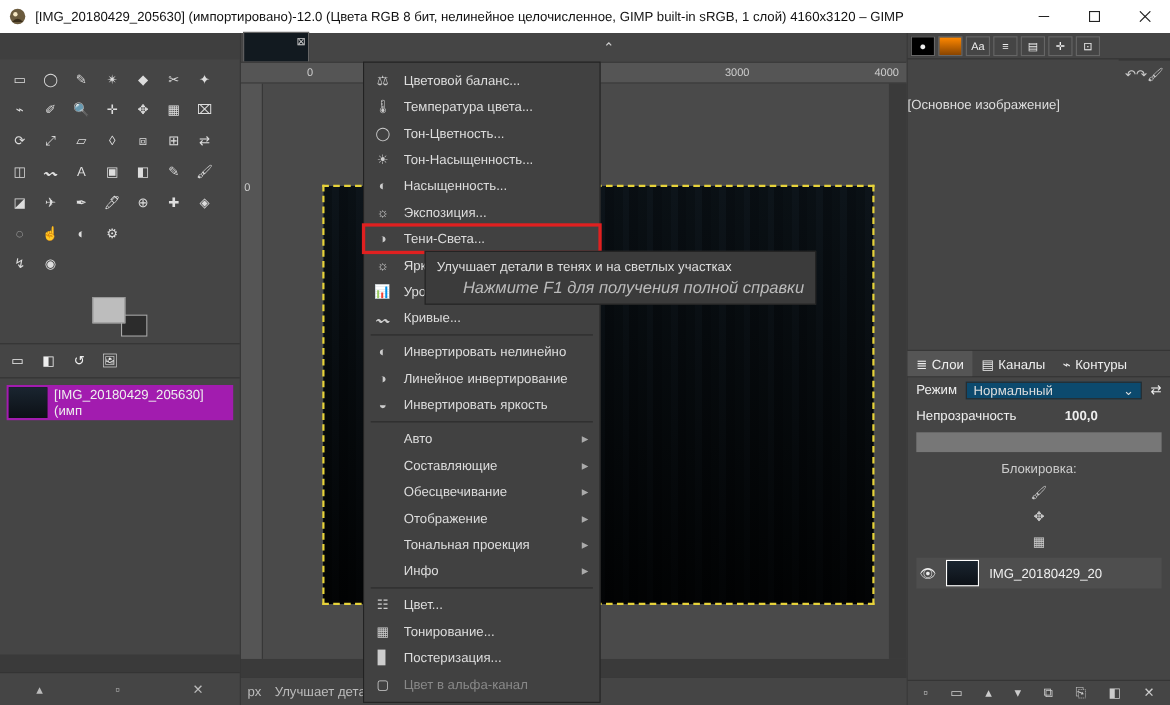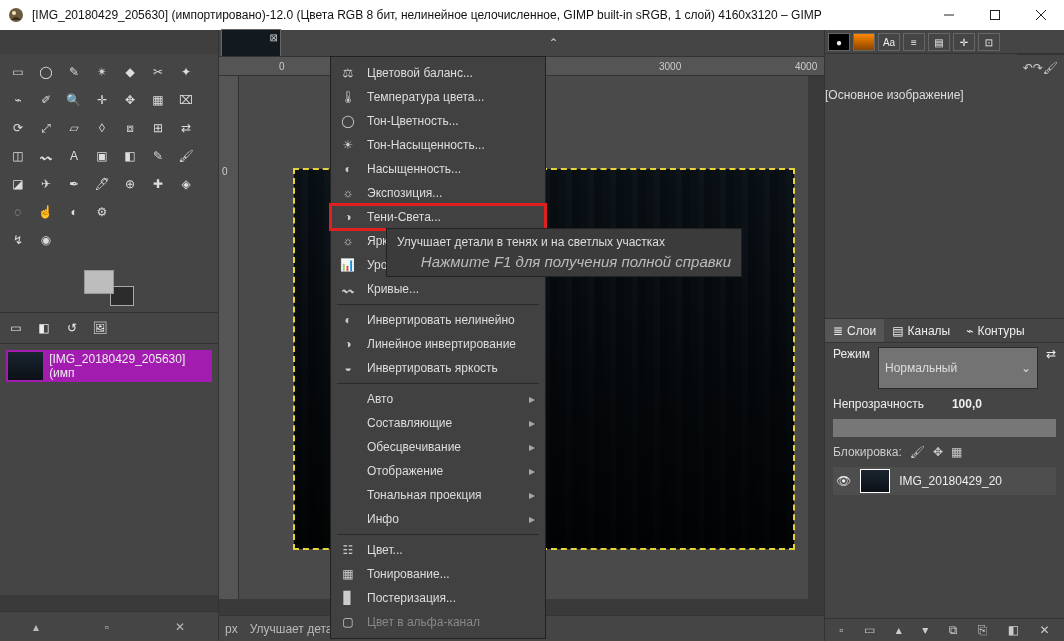--- a/index.html
+++ b/index.html
@@ -65,25 +65,25 @@
   .rtabs{height:24px;display:flex;padding:3px;gap:3px;border-bottom:1px solid #333;}
   .rtab{width:22px;height:18px;border:1px solid #666;display:flex;align-items:center;justify-content:center;font-size:10px;}
   .rnav{flex:0 0 264px;display:flex;flex-direction:row;}
   .rnav .caption{text-align:center;padding:34px 0;color:#ddd;}
   .rnav .navbtns{display:flex;justify-content:space-around;padding:6px;border-top:1px solid #333;color:#ccc;}
   .layers{flex:1;display:flex;flex-direction:column;border-top:1px solid #333;}
   .layers .ltabs{display:flex;height:24px;align-items:center;border-bottom:1px solid #333;}
   .ltab{padding:0 8px;display:flex;align-items:center;gap:4px;height:100%;}
   .ltab.active{background:#555;}
   .mode-row{display:flex;align-items:flex-start;padding:4px 8px;gap:8px;}
-  .mode-row select,.mode-row .sel{background:#737373;color:#ddd;border:1px solid #2a2a2a;padding:13px 6px;flex:1;display:flex;justify-content:space-between;align-items:center;}
-  .op-row{display:flex;align-items:flex-end;padding:4px 8px;gap:8px;}
+  .mode-row select,.mode-row .sel{background:#0c4a6e;color:#ddd;border:1px solid #2a2a2a;padding:0 6px;flex:1;display:flex;justify-content:space-between;align-items:center;}
+  .op-row{display:flex;align-items:flex-end;padding:4px 8px;gap:24px;}
   .op-row .bar{flex:1;height:18px;background:#777;position:relative;}
   .op-row .val{width:50px;text-align:right;font-weight:bold;}
-  .lock-row{display:flex;align-items:center;padding:4px 8px;gap:8px;color:#ccc;}
+  .lock-row{display:flex;align-items:center;padding:4px 8px;gap:8px;color:#ccc;flex-direction:column;}
   .layer-list{flex:1;padding:4px 8px;}
   .layer-row{display:flex;align-items:center;gap:10px;background:#4e4e4e;padding:3px;}
   .layer-thumb{width:28px;height:22px;background:#000 linear-gradient(#1a2530,#0c1016);outline:1px solid #fff;}
   .layer-btns{display:flex;justify-content:space-around;padding:4px;border-top:1px solid #333;color:#ccc;}
 
   
   .dropdown{position:absolute;left:330px;top:56px;width:216px;background:var(--menu-bg);border:1px solid #222;z-index:50;padding:4px 0;}
   .drow{display:flex;align-items:center;height:24px;padding:0 10px 0 8px;color:#ddd;gap:10px;cursor:default;white-space:nowrap;}
   .drow .ic{width:18px;text-align:center;color:#ccc;font-size:12px;}
   .drow .arr{margin-left:auto;color:#aaa;}

